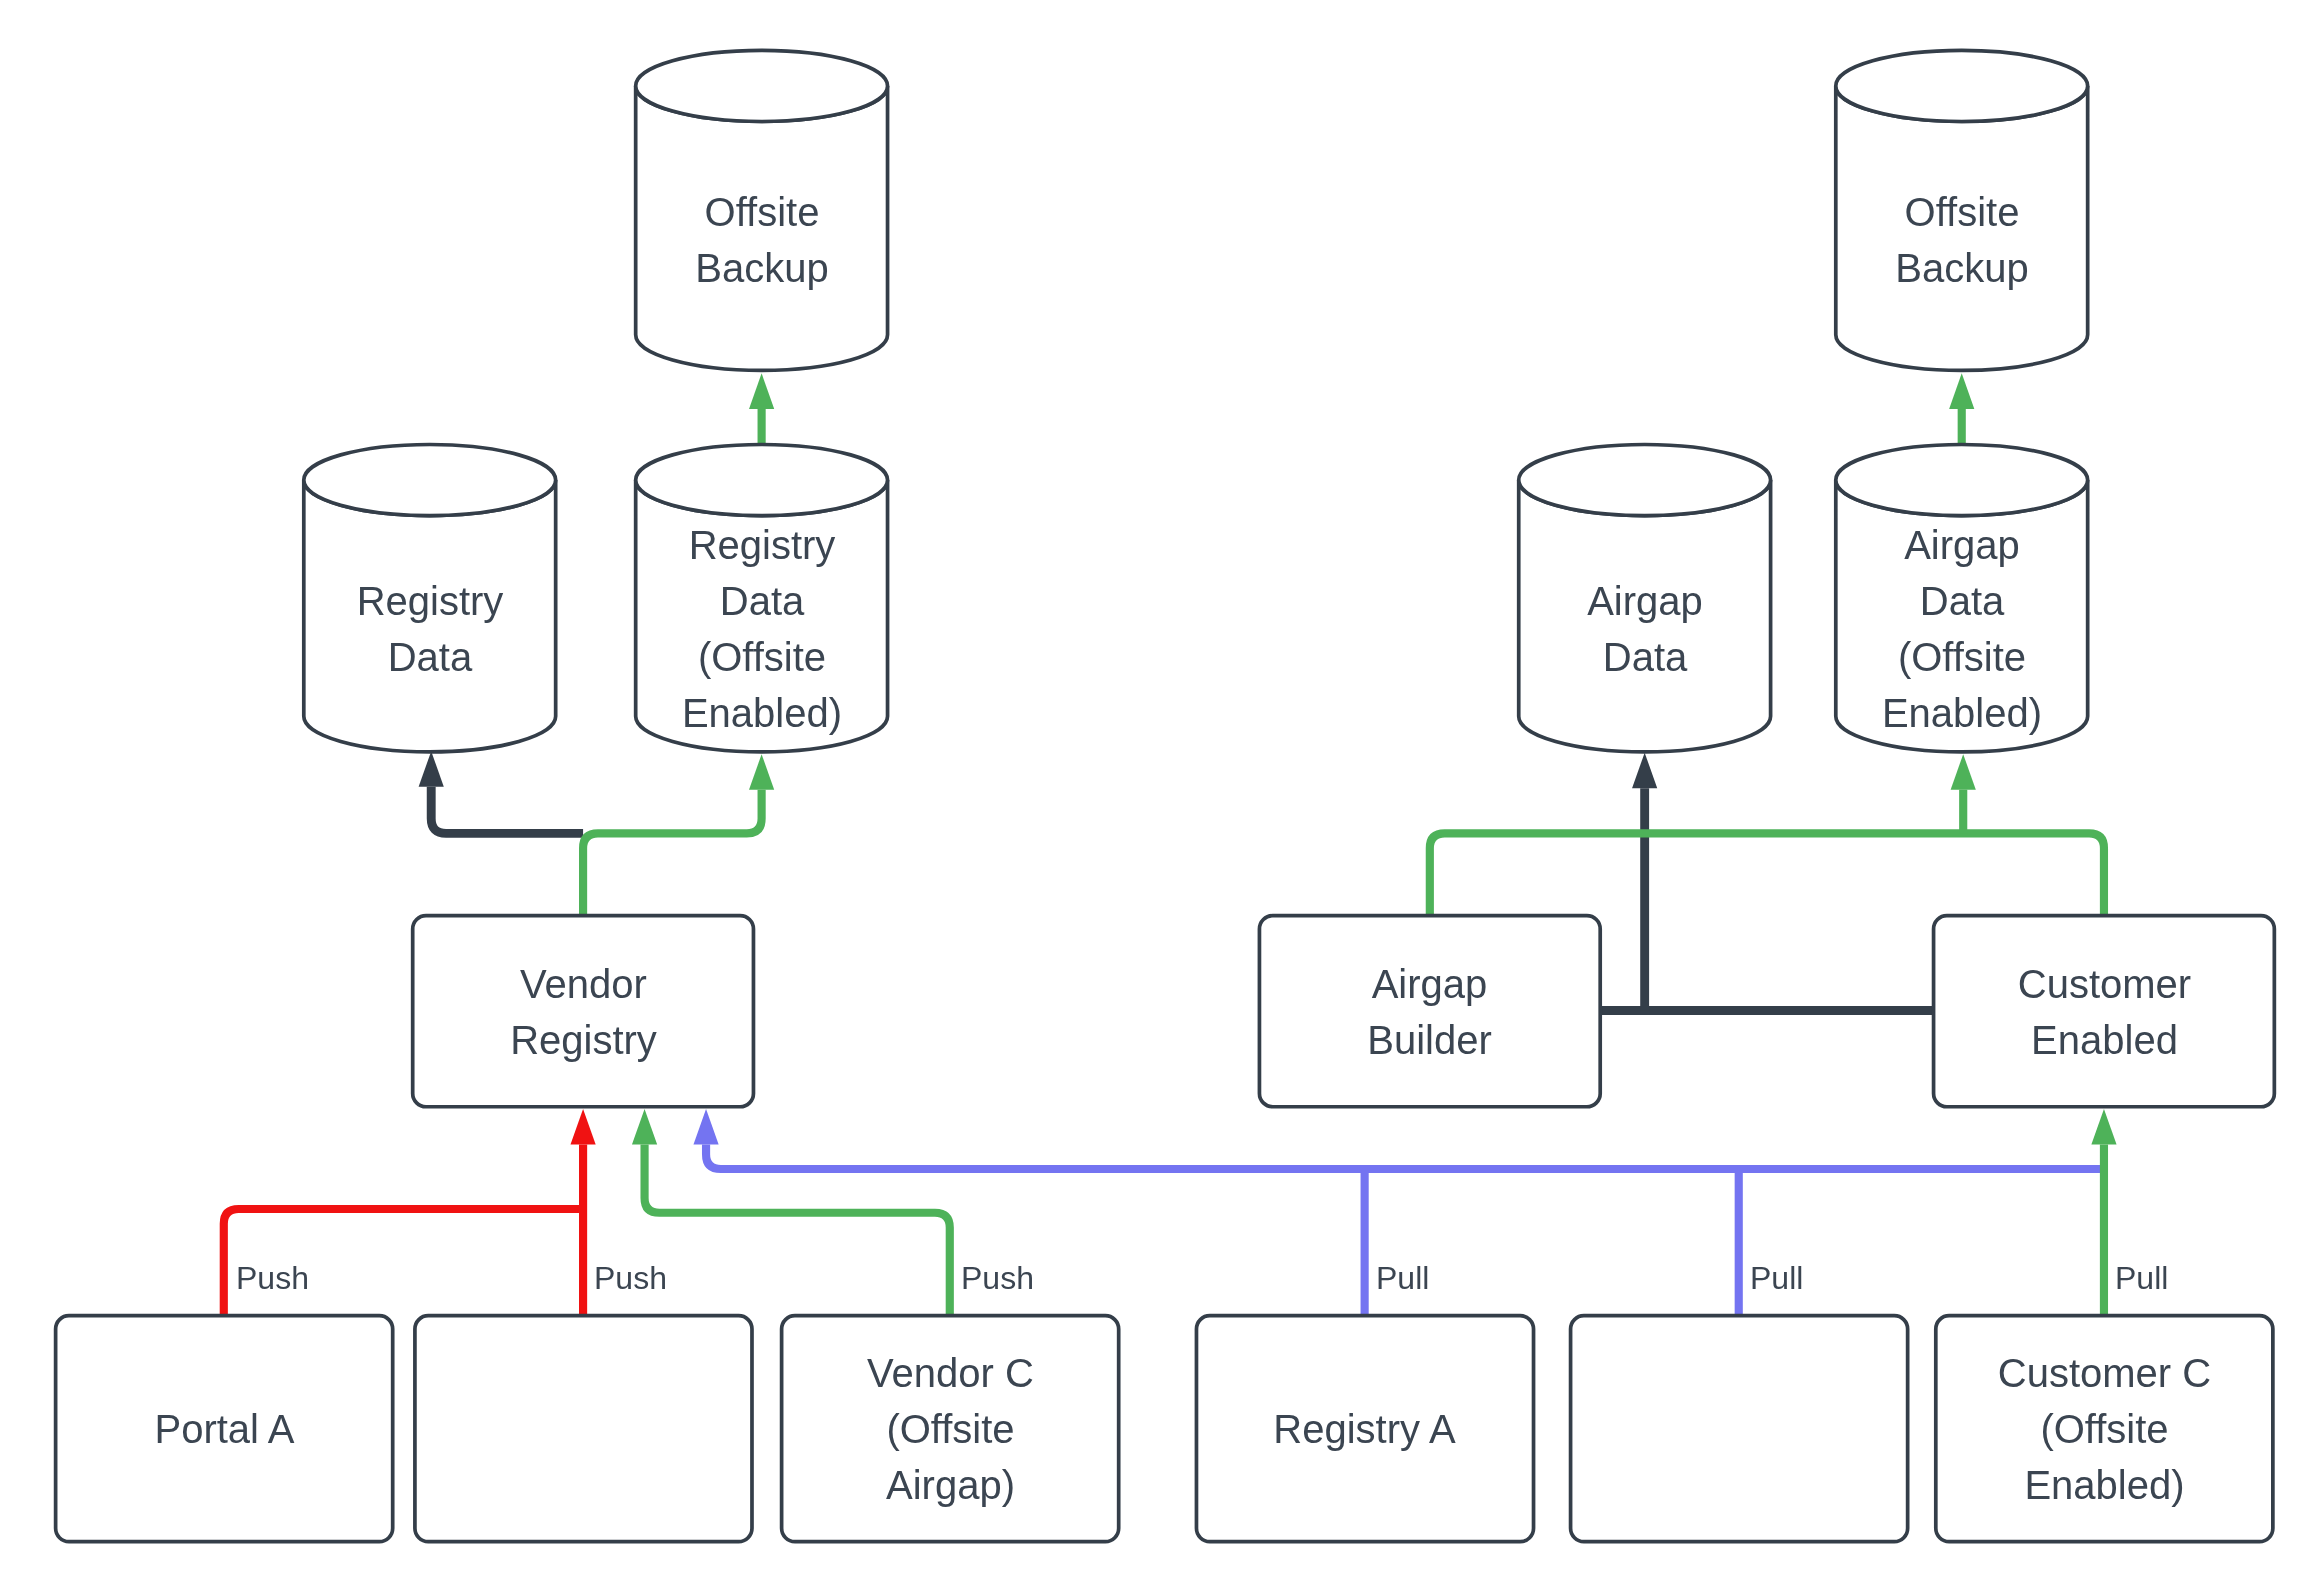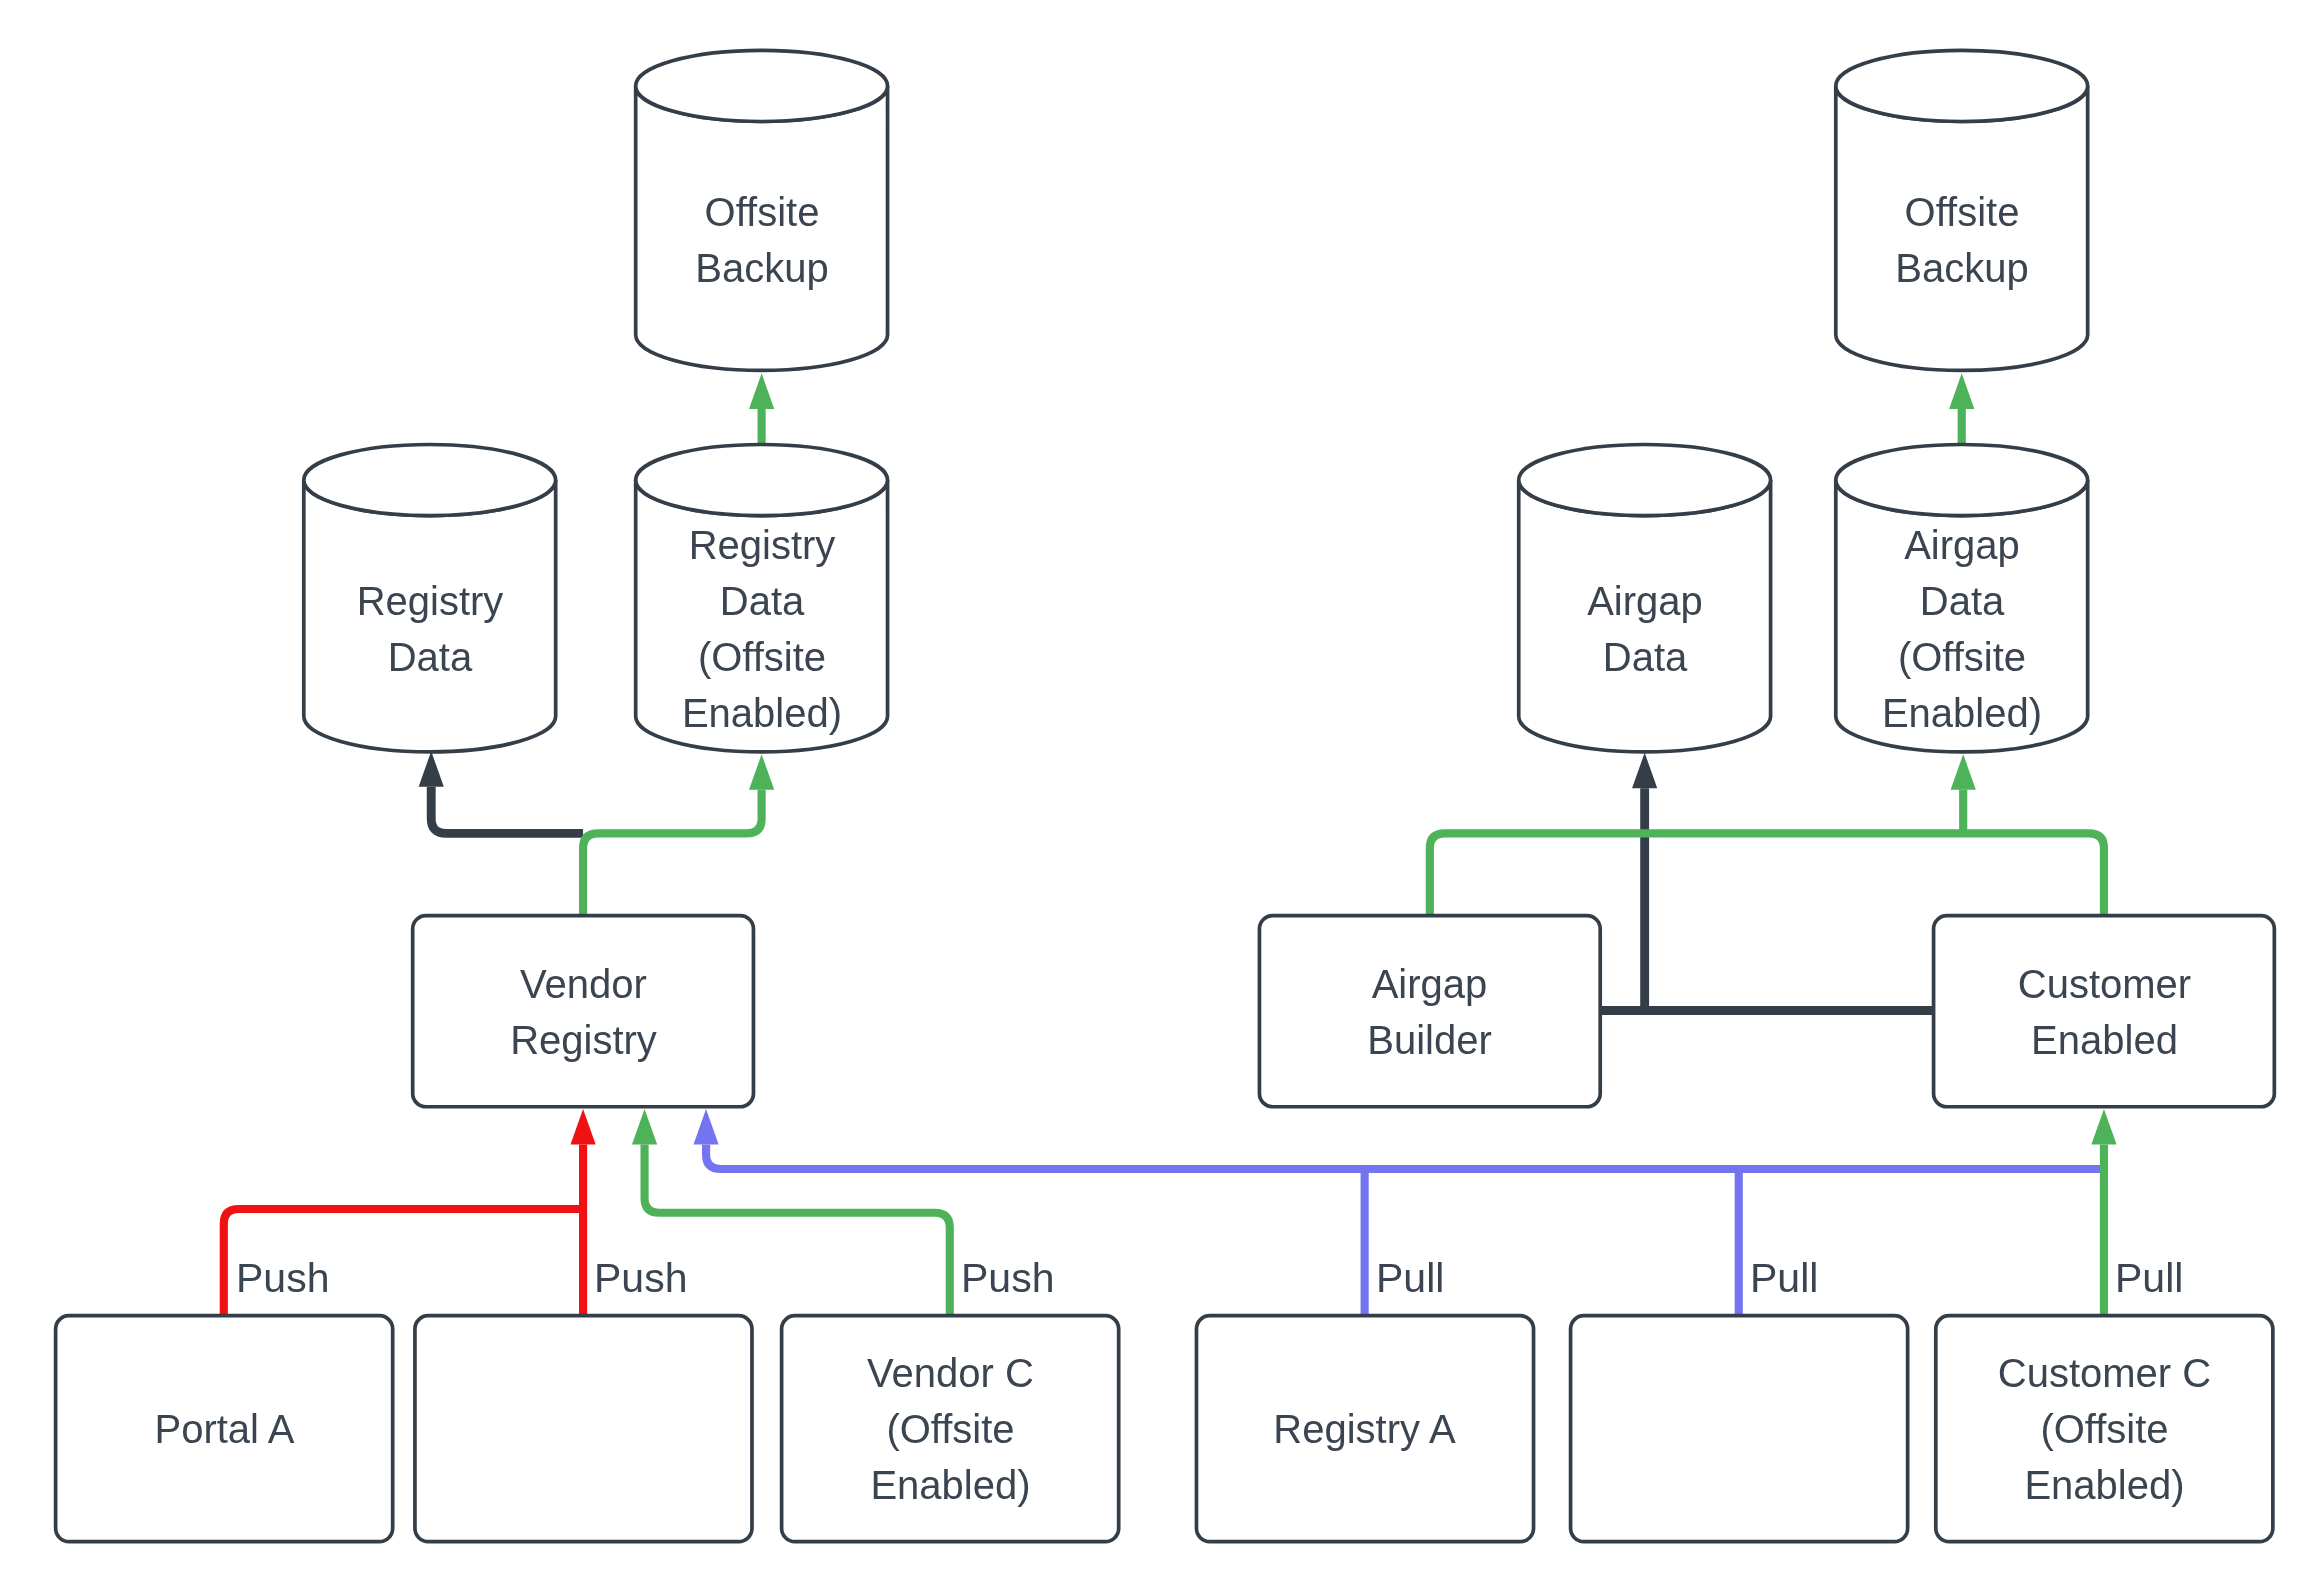--- a/index.html
+++ b/index.html
@@ -17,21 +17,21 @@
   .edge.blue{stroke:var(--blue);}
   .edge.dark{stroke:var(--outline);stroke-width:12;}
   .ah{stroke:none;}
   .ah.red{fill:var(--red);}
   .ah.green{fill:var(--green);}
   .ah.blue{fill:var(--blue);}
   .ah.dark{fill:var(--outline);}
   .node-label{position:absolute;display:flex;align-items:center;justify-content:center;
               text-align:center;font-size:40px;line-height:56px;white-space:pre-line;
               color:var(--text);pointer-events:none;}
-  .edge-label{position:absolute;font-size:41px;line-height:46px;color:var(--text);}
+  .edge-label{position:absolute;font-size:32px;line-height:46px;color:var(--text);}
 </style>
 </head>
 <body>
 
 <div id="canvas">
 
   <svg id="wires" width="2307" height="1592" viewBox="0 0 3114 2149">
 
     <path class="edge red" d="M 302 1776 L 302 1652 Q 302 1632 322 1632 L 787 1632"></path>
     <path class="edge red" d="M 787 1776 L 787 1545"></path>
@@ -119,21 +119,21 @@
   <div class="node-label" style="left:413px;top:916px;width:341px;height:191px;">Vendor
 Registry</div>
   <div class="node-label" style="left:1259px;top:916px;width:341px;height:191px;">Airgap
 Builder</div>
   <div class="node-label" style="left:1934px;top:916px;width:341px;height:191px;">Customer
 Enabled</div>
 
   <div class="node-label" style="left:56px;top:1316px;width:337px;height:226px;">Portal A</div>
   <div class="node-label" style="left:782px;top:1316px;width:337px;height:226px;">Vendor C
 (Offsite
-Enabled)</div>
+Airgap)</div>
   <div class="node-label" style="left:1196px;top:1316px;width:337px;height:226px;">Registry A</div>
   <div class="node-label" style="left:1936px;top:1316px;width:337px;height:226px;">Customer C
 (Offsite
 Enabled)</div>
 
   <div class="edge-label" style="left:236px;top:1255px;">Push</div>
   <div class="edge-label" style="left:594px;top:1255px;">Push</div>
   <div class="edge-label" style="left:961px;top:1255px;">Push</div>
   <div class="edge-label" style="left:1376px;top:1255px;">Pull</div>
   <div class="edge-label" style="left:1750px;top:1255px;">Pull</div>

